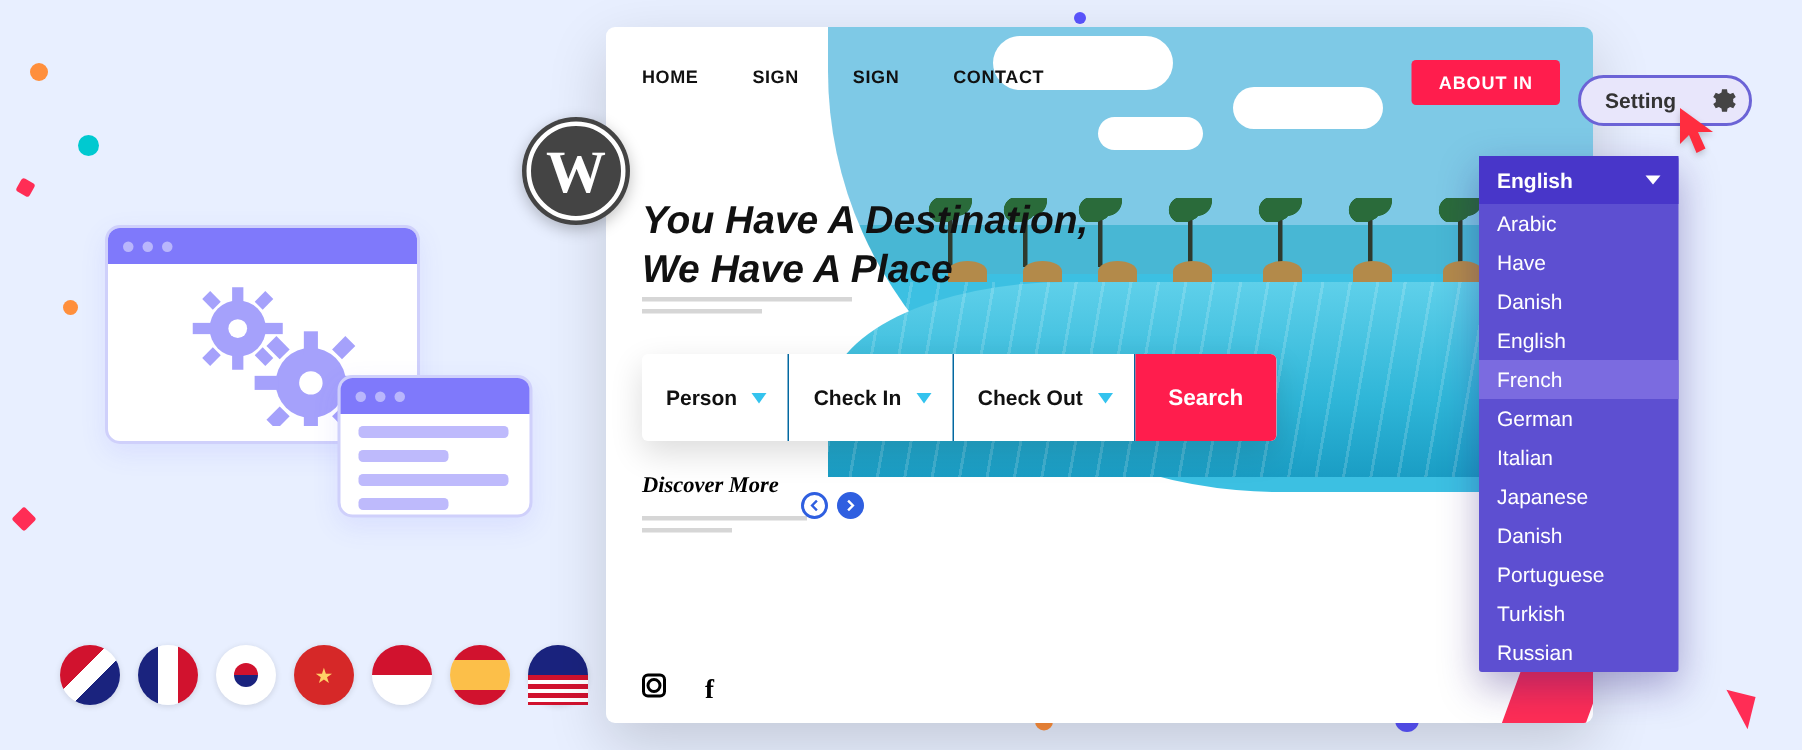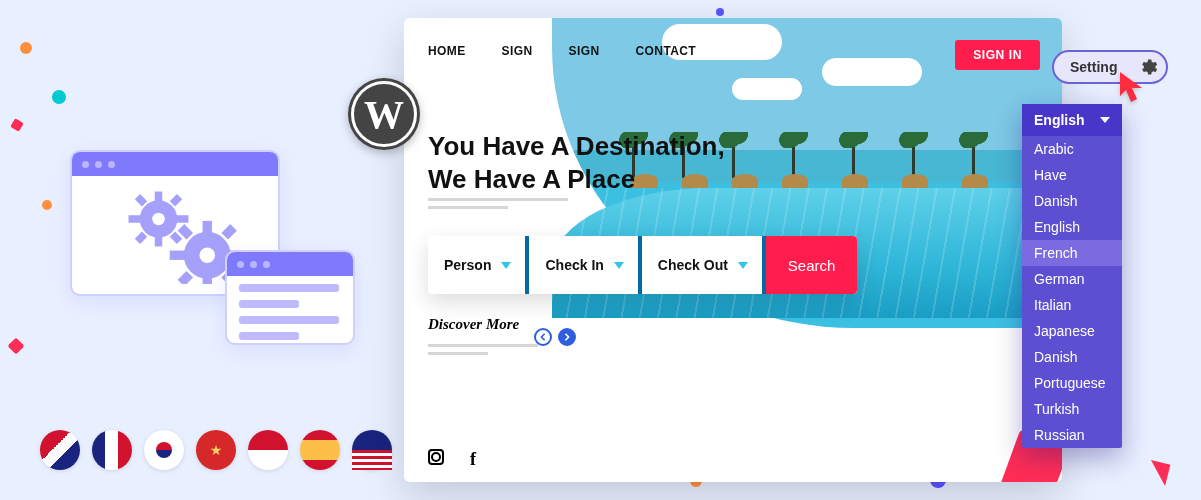--- a/index.html
+++ b/index.html
@@ -69,29 +69,29 @@
 .pool{position:absolute;right:-10px;top:190px;width:530px;height:130px;background:
  linear-gradient(180deg,#5fd0ea 0,#2fb6d8 60%,#1a9dc4 100%);
  border-top-left-radius:30% 60%;}
 .pool::after{content:"";position:absolute;inset:0;background:repeating-linear-gradient(100deg,rgba(255,255,255,.35) 0 2px, transparent 2px 18px);opacity:.45;}
 
 .nav { position:absolute; top:26px; left:24px; display:flex; gap:36px; }
 .nav a { font-size:12px; font-weight:700; letter-spacing:.4px; color:#111; text-decoration:none; }
 
 .signin { position:absolute; top:22px; right:22px; background:#ff1d4d; color:#fff; font-size:12px; font-weight:700; letter-spacing:.6px; padding:8px 18px; border-radius:3px; }
 
-.headline { position:absolute; left:24px; top:112px; font-family: Georgia, "Times New Roman", serif; font-weight:600; color:#111; font-size:26px; line-height:1.25; }
+.headline { position:absolute; left:24px; top:112px; font-family: Georgia, "Times New Roman", serif; font-style:italic; font-weight:600; color:#111; font-size:26px; line-height:1.25; }
 .hl-ul { position:absolute; left:24px; top:180px; width:140px; height:3px; background:#d6d6d6; }
 .hl-ul2{ position:absolute; left:24px; top:188px; width:80px; height:3px; background:#d6d6d6; }
 
 .form { position:absolute; left:24px; top:218px; display:flex; height:58px; box-shadow:0 8px 22px rgba(0,0,0,.14); border-radius:4px; overflow:hidden; background:#fff;}
-.form .cell { display:flex; align-items:center; padding:0 14px 0 16px; gap:10px; border-right:4px solid #0369a1; }
+.form .cell { display:flex; align-items:center; padding:0 14px 0 16px; gap:10px; border-right:1px solid #0369a1; }
 .form .cell span{ font-size:14px; font-weight:700; color:#111;}
 .form .tri { width:0;height:0;border-left:5px solid transparent;border-right:5px solid transparent;border-top:7px solid #34c3ee; }
-.form .search { background:#ff1d4d; color:#fff; display:flex; align-items:center; padding:0 22px; font-size:15px; font-weight:400; }
+.form .search { background:#ff1d4d; color:#fff; display:flex; align-items:center; padding:0 22px; font-size:15px; font-weight:700; }
 
 .disc { position:absolute; left:24px; top:298px; font-family: Georgia, serif; font-style:italic; font-weight:600; font-size:15px; color:#000;}
 .disc-ul { position:absolute; left:24px; top:326px; width:110px; height:3px; background:#d6d6d6; }
 .disc-ul2{ position:absolute; left:24px; top:334px; width:60px; height:3px; background:#d6d6d6; }
 .carousel { position:absolute; left:130px; top:310px; display:flex; gap:6px; }
 .carousel .btn{ width:18px;height:18px;border:2px solid #2f5fe0;border-radius:50%;display:flex;align-items:center;justify-content:center;}
 .carousel .btn.f{background:#2f5fe0;}
 .carousel .btn svg{width:8px;height:8px;}
 
 .soc { position:absolute; left:24px; bottom:12px; display:flex; gap:26px; color:#000;}
@@ -106,21 +106,21 @@
 .wp::before{content:"";position:absolute;inset:3px;border:3px solid #fff;border-radius:50%;}
 .wp span{font-family:Georgia,serif;font-size:40px;font-weight:700;position:relative;}
 
 
 .setting { position:absolute; left:1052px; top:50px; width:116px; height:34px; border:2px solid #6b63d6; border-radius:18px; background:#e8e6fb; display:flex; align-items:center; justify-content:space-between; padding:0 8px 0 16px; font-size:14px; color:#333;font-weight:bold;}
 .setting .g { width:20px;height:20px; }
 .cursor { position:absolute; left:1118px; top:70px; }
 .cursor svg{filter:drop-shadow(0 2px 2px rgba(0,0,0,.2));}
 
 
-.dd { position:absolute; left:986px; top:104px; width:100px; background:#5d4fd1; color:#fff; border-radius:2px; box-shadow:0 10px 26px rgba(40,20,120,.35); font-size:14px;margin-left:36px;}
+.dd { position:absolute; left:986px; top:104px; width:133px; background:#5d4fd1; color:#fff; border-radius:2px; box-shadow:0 10px 26px rgba(40,20,120,.35); font-size:14px;}
 .dd .hd { background:#4836c9; padding:8px 12px; font-weight:600; display:flex; justify-content:space-between; align-items:center;}
 .dd .hd .tri{width:0;height:0;border-left:5px solid transparent;border-right:5px solid transparent;border-top:6px solid #fff;}
 .dd .it { padding:5px 12px; }
 .dd .it.sel{ background:#7b6be0; }
 
 </style>
 </head>
 <body>
 
 <div class="confetti c1"></div>
@@ -222,21 +222,21 @@
     <div class="pool"></div>
   </div>
 
   <nav class="nav">
     <a>HOME</a>
     <a>SIGN</a>
     <a>SIGN</a>
     <a>CONTACT</a>
   </nav>
 
-  <div class="signin">SIGN IN</div>
+  <div class="signin">ABOUT IN</div>
 
   <div class="headline">
     <div>You Have A Destination,</div>
     <div>We Have A Place</div>
   </div>
   <div class="hl-ul"></div>
   <div class="hl-ul2"></div>
 
   <div class="form">
     <div class="cell">

